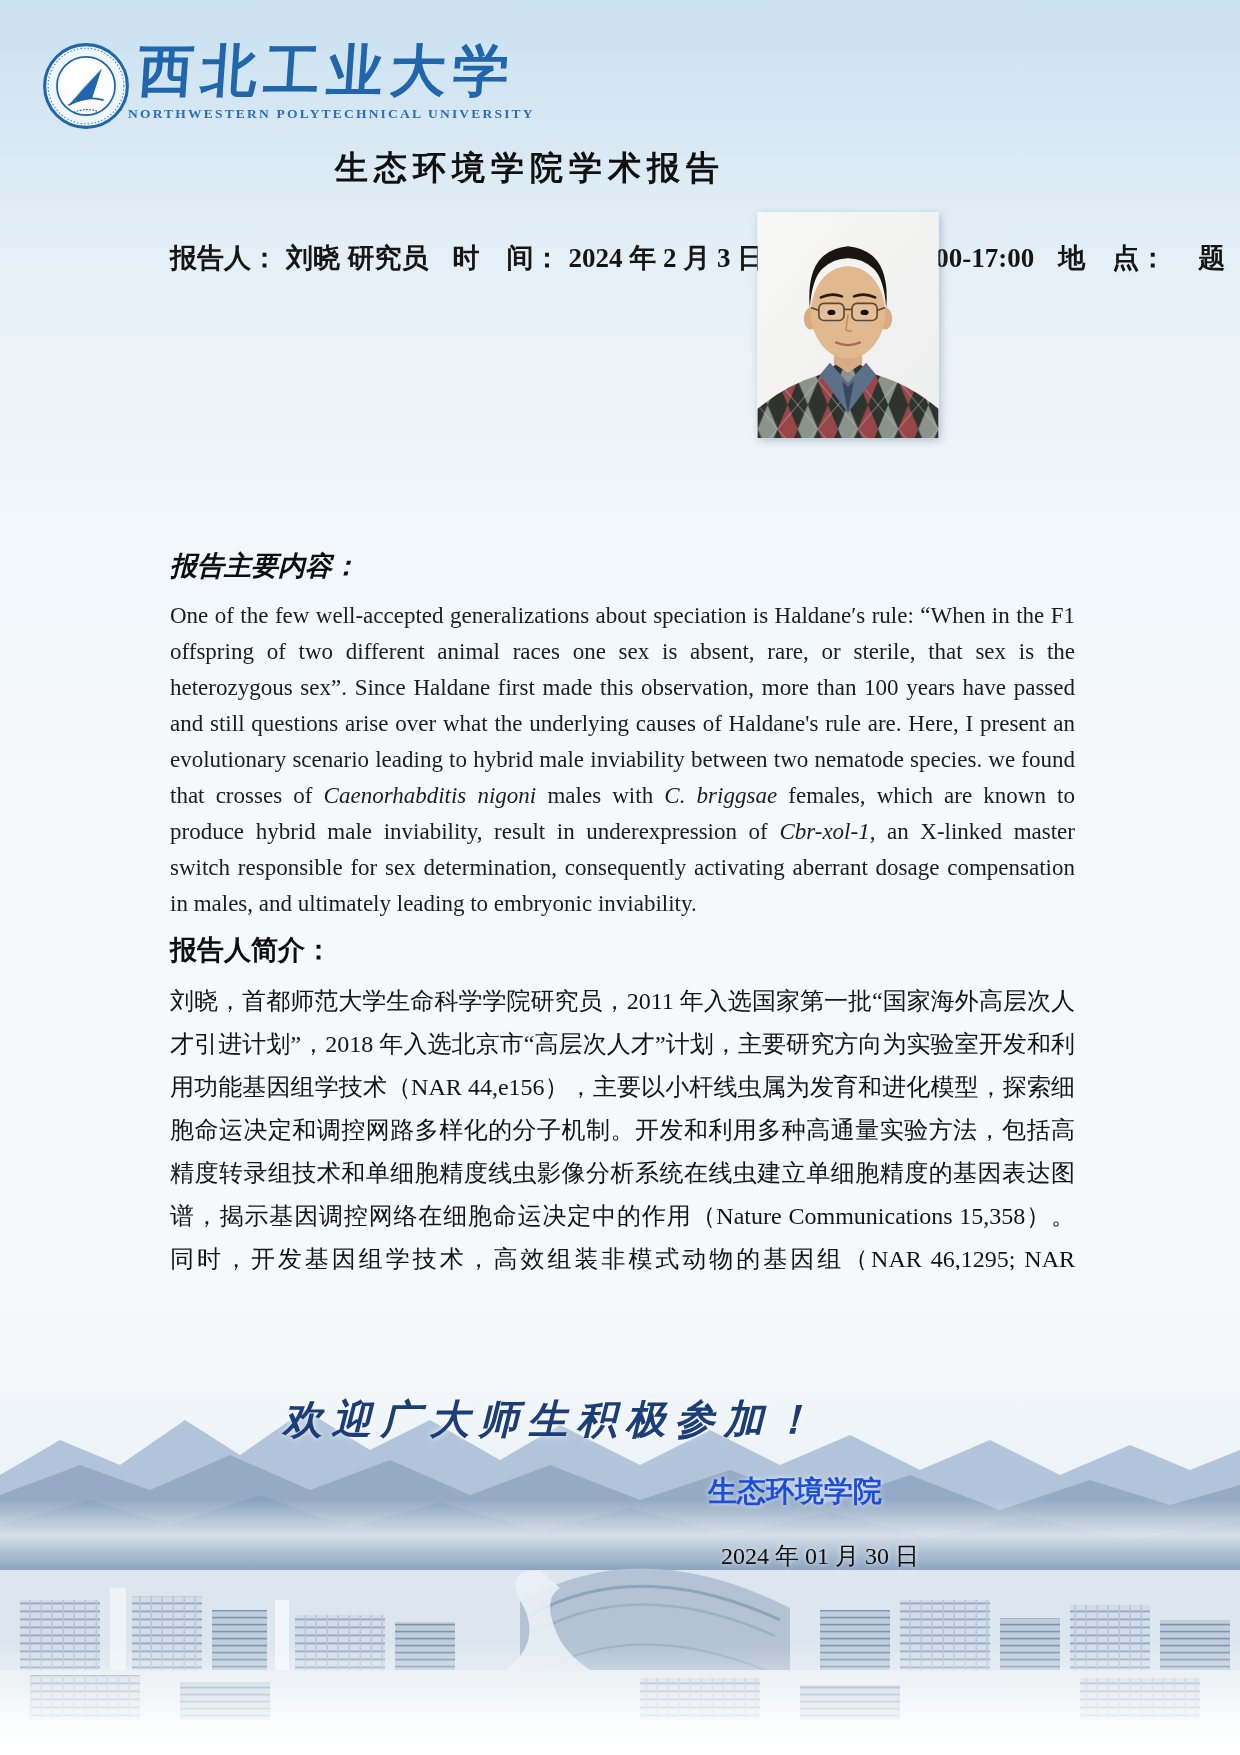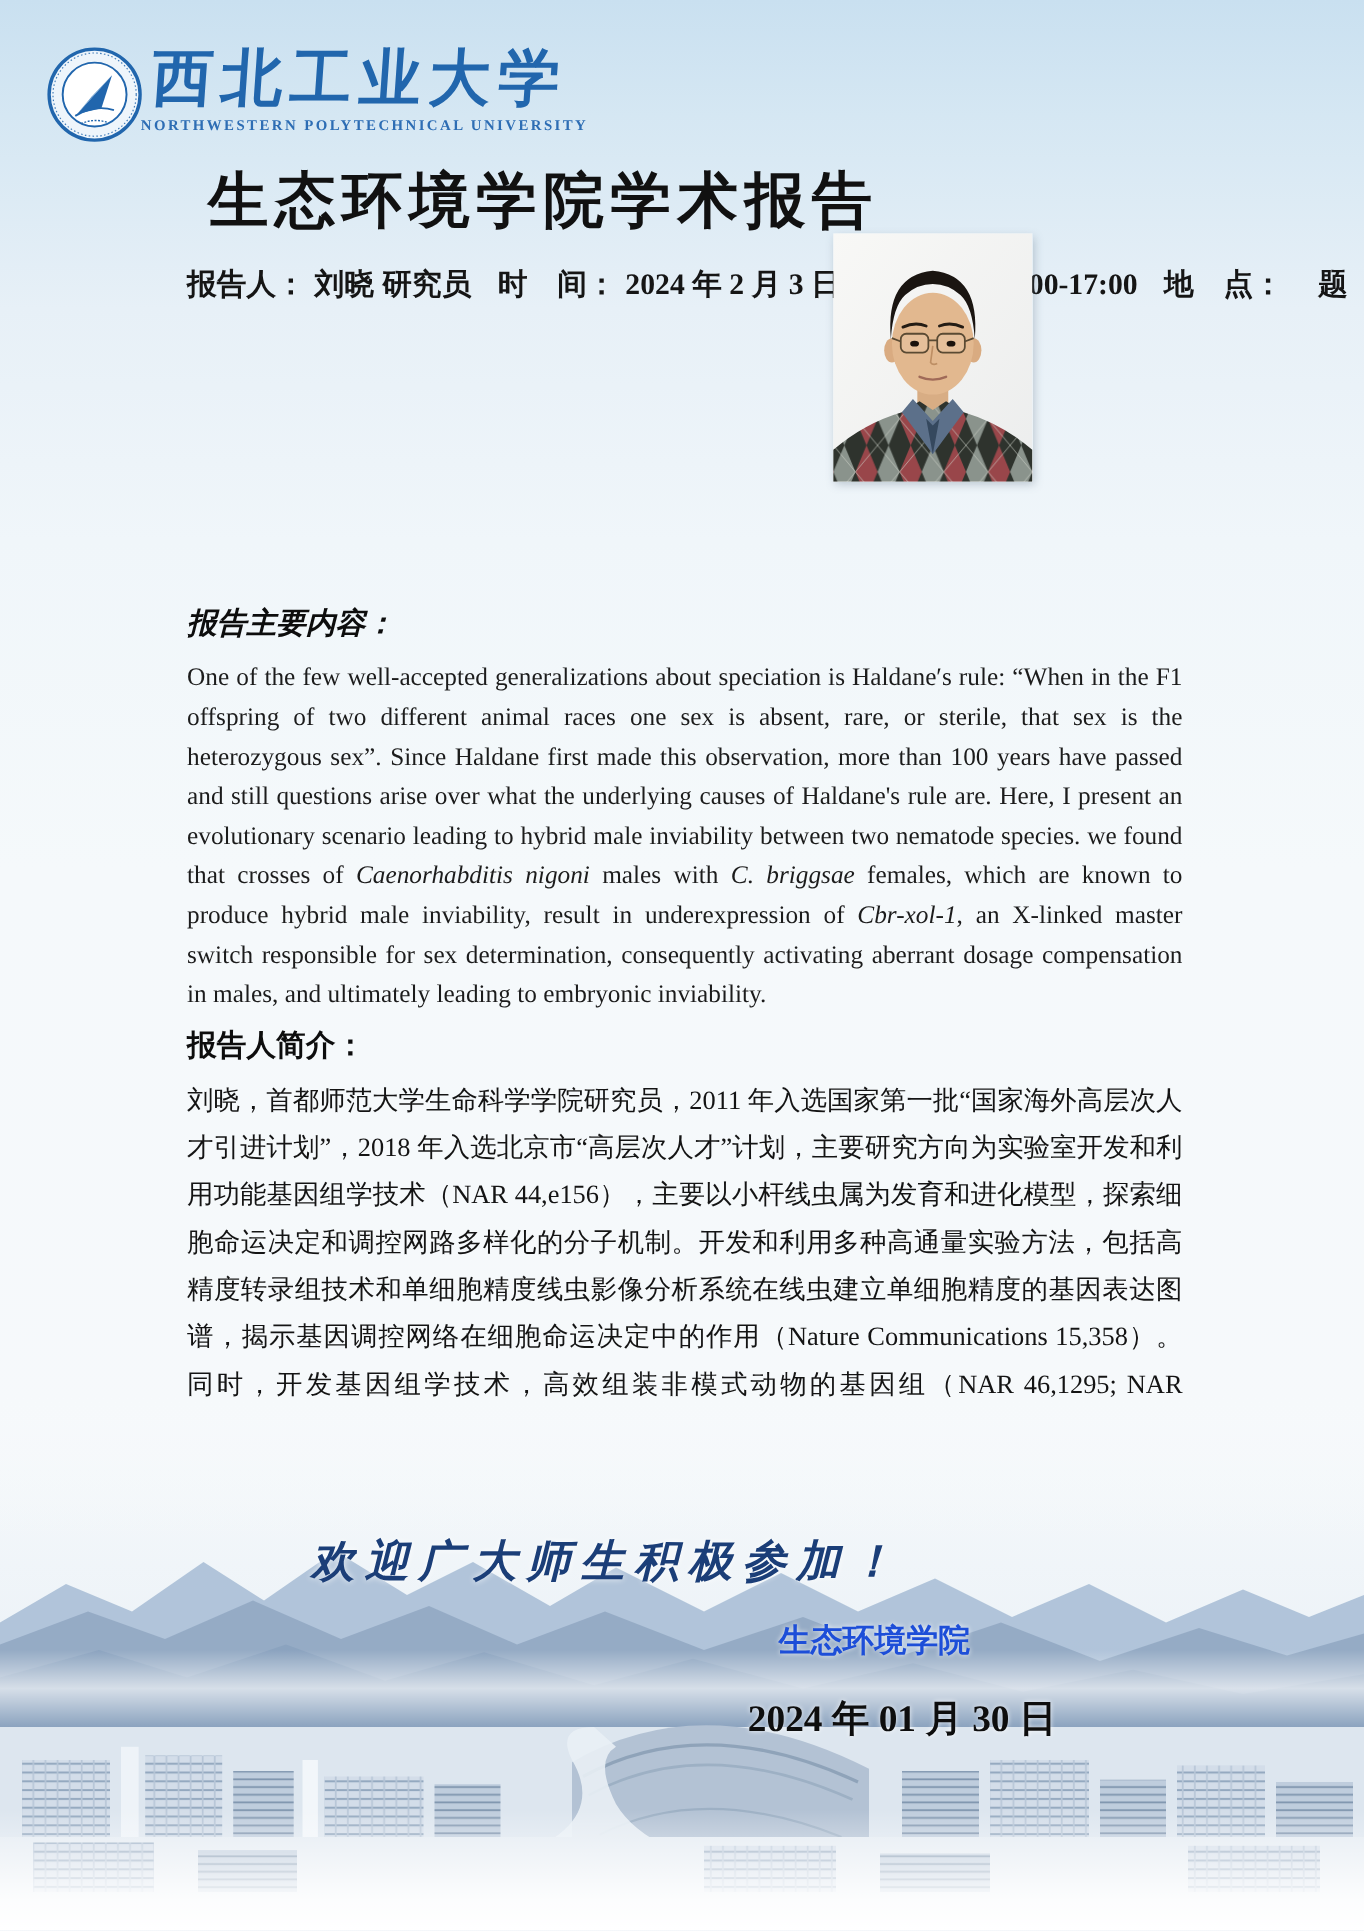--- a/index.html
+++ b/index.html
@@ -13,22 +13,22 @@
 
   
   .logo-row{left:36px;top:40px;width:560px;height:100px;}
   .emblem{position:absolute;left:6px;top:2px;width:88px;height:88px;}
   .uni-cn{position:absolute;left:102px;top:-6px;font-size:56px;font-weight:bold;
     color:#2166ad;letter-spacing:7px;transform:skewX(-4deg);
     font-family:"Liberation Serif",serif;white-space:nowrap;}
   .uni-en{position:absolute;left:92px;top:66px;font-size:13.5px;color:#2d6db4;
     letter-spacing:2.2px;font-family:"Liberation Serif",serif;white-space:nowrap;font-weight:600;}
 
-  .poster-title{left:0;top:146px;width:988px;text-align:center;font-size:55px;font-weight:bold;
-    letter-spacing:6px;color:#111;font-family:"Liberation Serif",serif;}
+  .poster-title{left:0;top:146px;width:988px;text-align:center;font-size:33px;font-weight:bold;
+    letter-spacing:6px;color:#111;font-family:"Liberation Serif",serif;padding-left:36px;}
 
   
   .info{left:170px;top:240px;width:600px;display:flex;flex-direction:row;gap:24px;}
   .info-row{display:flex;align-items:flex-start;font-size:27px;font-weight:bold;line-height:1.35;}
   .info-label{flex:0 0 116px;font-family:"Liberation Sans",sans-serif;white-space:nowrap;}
   .info-value{font-family:"Liberation Serif",serif;white-space:nowrap;}
   .info-value.cnval{font-family:"Liberation Sans",sans-serif;}
   .topic-lines{display:flex;flex-direction:column;gap:14px;}
   .topic-line{font-family:"Liberation Serif",serif;white-space:nowrap;}
 
@@ -49,21 +49,21 @@
 
   
   .scene{left:0;top:1270px;width:1240px;height:485px;}
   .scene svg{display:block;width:100%;height:100%;}
 
   .welcome{left:0;top:1392px;width:1080px;text-align:center;font-size:40px;font-weight:bold;
     font-style:italic;letter-spacing:9px;color:#1b3e78;font-family:"Liberation Serif",serif;
     text-shadow:0 0 6px rgba(255,255,255,.8);padding-left:12px;}
   .footer-org{left:635px;top:1472px;width:320px;text-align:center;font-size:29px;font-weight:bold;
     color:#1d4ed8;font-family:"Liberation Serif",serif;text-shadow:0 0 5px rgba(255,255,255,.85);}
-  .footer-date{left:600px;top:1540px;width:440px;text-align:center;font-size:34px;font-weight:bold;
+  .footer-date{left:600px;top:1540px;width:440px;text-align:center;font-size:24px;font-weight:normal;
     color:#0e0e0e;font-family:"Liberation Serif",serif;text-shadow:0 0 5px rgba(255,255,255,.85);}
 </style>
 </head>
 <body>
 
 <div class="abs logo-row">
   <svg class="emblem" viewBox="0 0 100 100">
     <circle cx="50" cy="50" r="47" fill="#eef5fb" stroke="#2166ad" stroke-width="3.5"></circle>
     <circle cx="50" cy="50" r="43" fill="none" stroke="#2166ad" stroke-width="1.2" stroke-dasharray="1.6 2.4" opacity="0.85"></circle>
     <circle cx="50" cy="50" r="33" fill="#ffffff" stroke="#2166ad" stroke-width="2"></circle>

